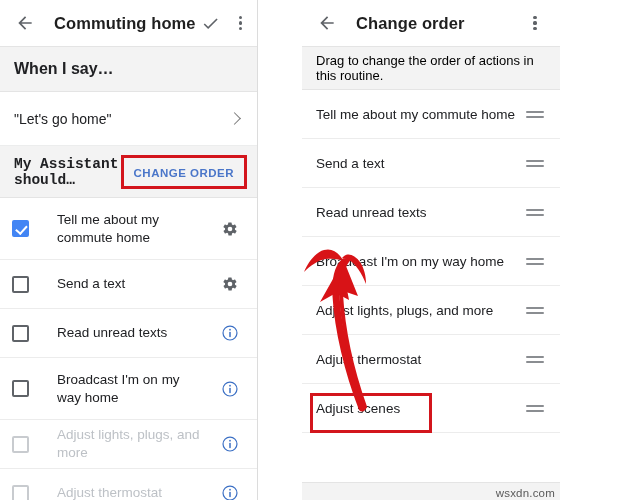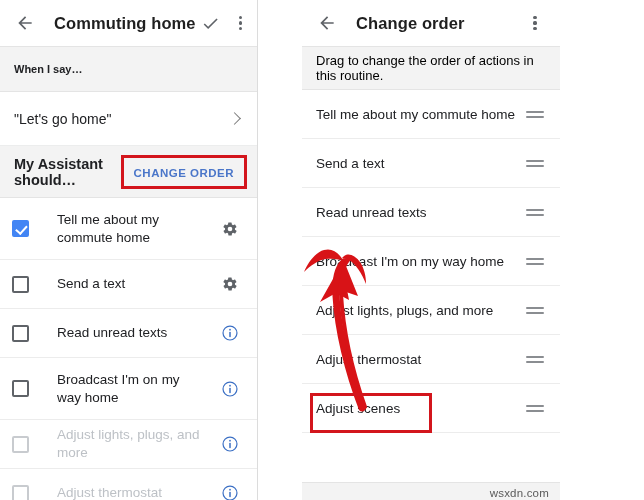--- a/index.html
+++ b/index.html
@@ -29,41 +29,41 @@
   .appbar .spacer { flex: 1 1 auto; }
 
   .dots { display: flex; flex-direction: column; gap: 2.5px; align-items: center; }
   .dots i { display: block; width: 3.2px; height: 3.2px; border-radius: 50%; background: #5f6368; }
 
   
   .section-band {
     background: #f3f3f3; border-top: 1px solid #e4e4e4; border-bottom: 1px solid #e4e4e4;
     height: 46px; display: flex; align-items: center; padding: 0 14px;
   }
-  .section-band .band-text { font-size: 11px; font-weight: bold; color: #202124; }
+  .section-band .band-text { font-size: 16px; font-weight: bold; color: #202124; }
   .section-band.hint { height: 44px; }
   .section-band.hint .band-text { font-weight: normal; font-size: 13px; color: #000000; }
 
   
   .trigger-row {
     height: 54px; display: flex; align-items: center;
     padding: 0 14px; background: #ffffff; border-bottom: 1px solid #eceded;
   }
   .trigger-row .phrase { font-size: 14px; color: #202124; flex: 1 1 auto; }
   .chev {
     width: 9px; height: 9px; border-right: 1.7px solid #7a7a7a;
     border-top: 1.7px solid #7a7a7a; transform: rotate(45deg); margin-right: 4px;
   }
 
   
   .assist-band {
     background: #f3f3f3; border-bottom: 1px solid #e4e4e4;
     height: 52px; display: flex; align-items: center; padding: 0 10px 0 14px;
   }
-  .assist-band .band-title { font-size: 14.5px; font-weight: bold; color: #202124; flex: 1 1 auto; }
+  .assist-band .band-title { font-size: 14.5px; font-weight: bold; color: #202124; flex: 1 1 auto; font-family: Liberation Mono, monospace; }
   .change-order-wrap {
     border: 3px solid #d3151c; padding: 5px 0px; background: #f3f3f3;
   }
   .change-order-btn {
     font-size: 11.5px; font-weight: bold; letter-spacing: 0.5px;
     color: #4a76c9; background: transparent; border: 0;
     padding: 2px 10px; font-family: "Liberation Sans", sans-serif;
     white-space: nowrap; cursor: pointer;
   }
 
@@ -103,21 +103,21 @@
   .handle { width: 18px; display: flex; flex-direction: column; gap: 3px; flex: 0 0 auto; }
   .handle i { display: block; height: 2px; background: #8a8d91; border-radius: 1px; }
 
   
   .annot-box {
     position: absolute; border: 3px solid #d3151c; pointer-events: none; z-index: 6;
   }
   .arrow-layer { position: absolute; left: 0; top: 0; width: 322px; height: 500px; z-index: 5; pointer-events: none; }
 
   .watermark {
-    position: absolute; right: 11px; bottom: 1px; font-size: 11.5px;
+    position: absolute; right: 5px; bottom: 1px; font-size: 11.5px;
     color: #5a5a5a; z-index: 8; letter-spacing: 0.2px;
   }
   .bottom-strip {
     position: absolute; left: 0; right: 0; bottom: 0; height: 18px;
     background: #f3f3f3; border-top: 1px solid #e4e4e4;
   }
 </style>
 </head>
 <body>
 

